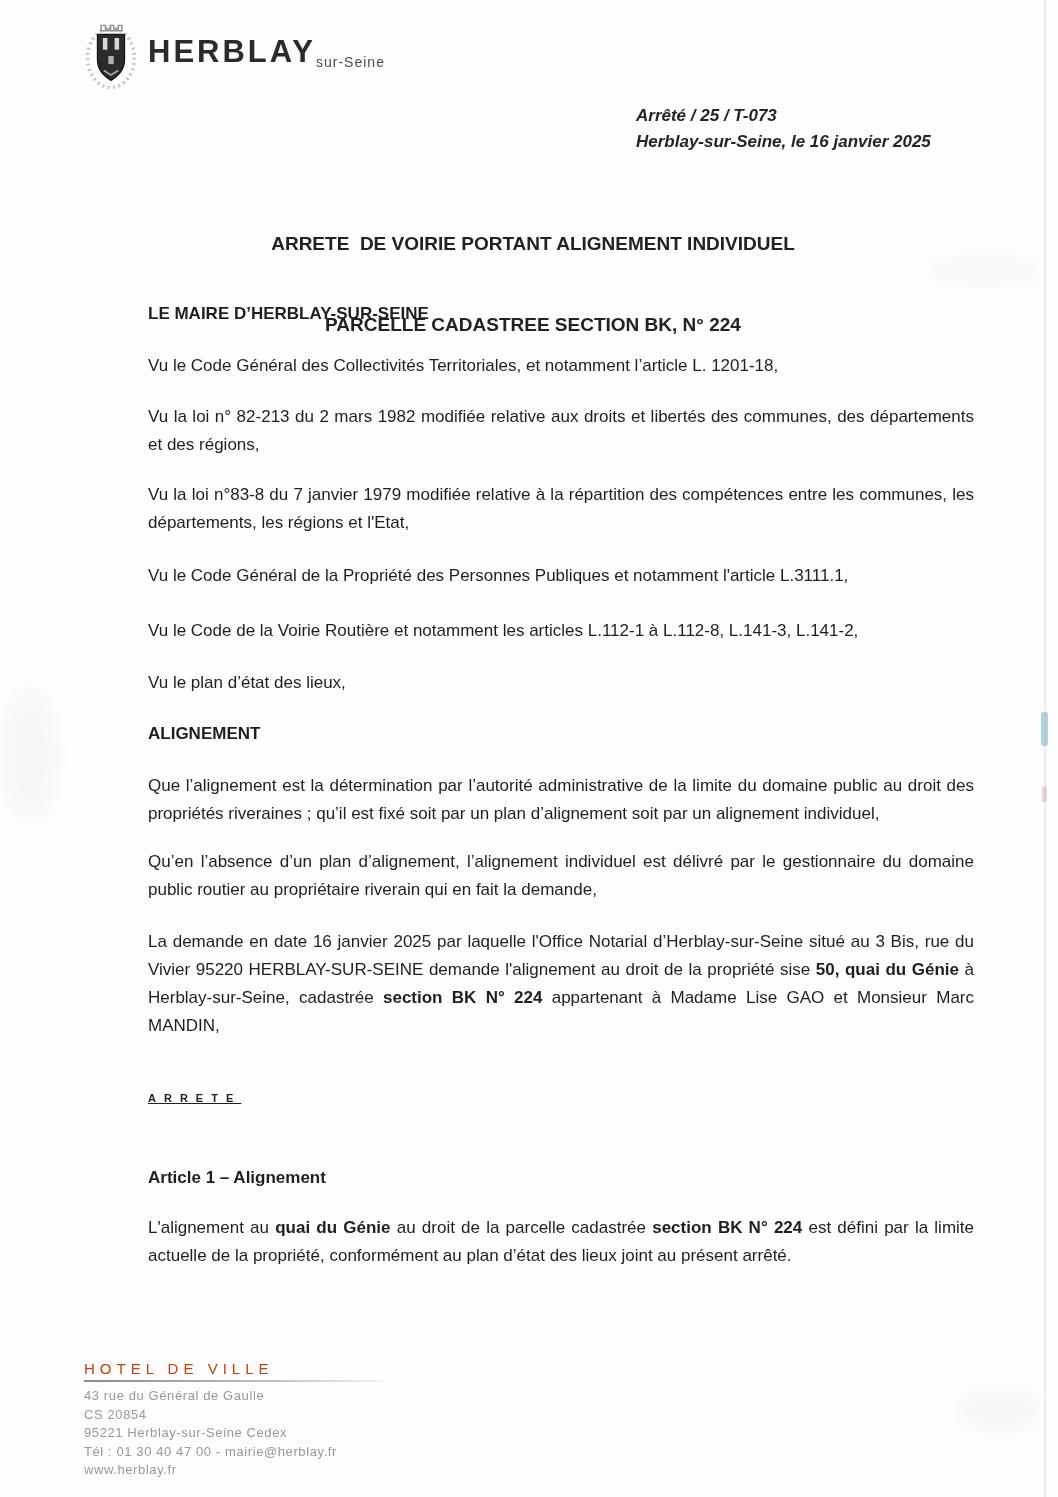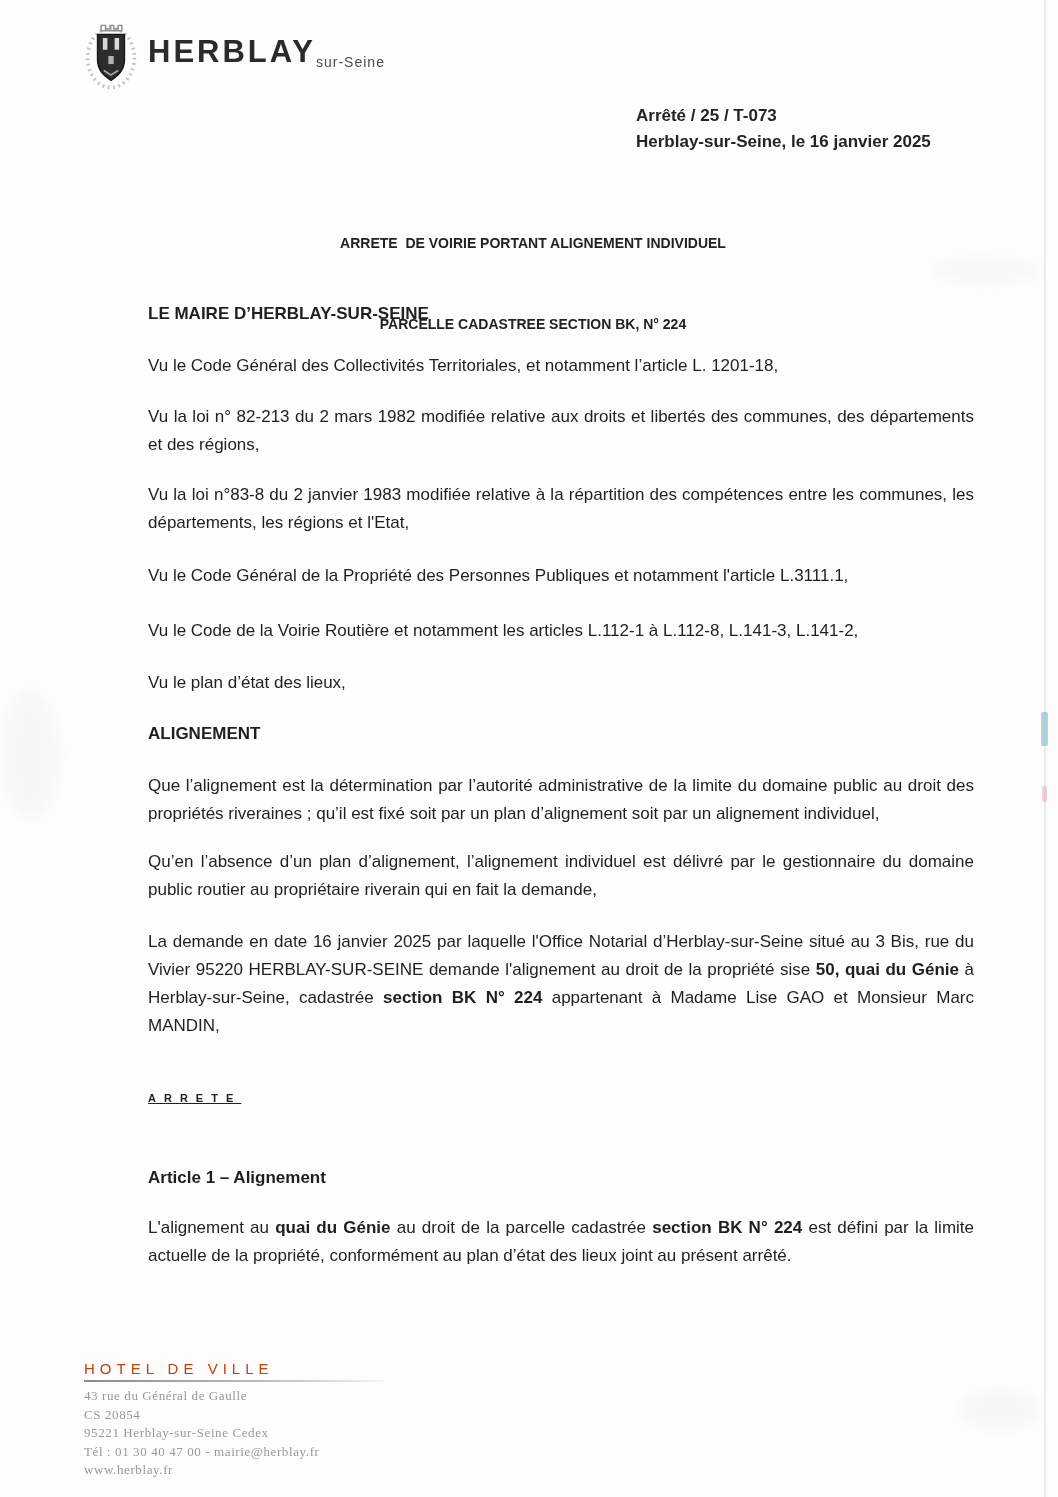--- a/index.html
+++ b/index.html
@@ -20,26 +20,26 @@
   .wordmark-wrap { display: flex; flex-direction: row; align-items: flex-end; margin-top: 14px; }
   .wordmark {
     font-size: 31px; font-weight: 600; letter-spacing: 3px;
     color: #2b2b2b;
   }
   .wordmark-sub {
     font-size: 14px; color: #4d4d4d; letter-spacing: 1px; margin-top: 1px; margin-right: 2px;
   }
 
   
-  .ref-block { position: absolute; left: 636px; top: 103px; font-weight: bold; font-size: 17px; line-height: 26px; color: #242424; }
+  .ref-block { position: absolute; left: 636px; top: 103px; font-weight: bold; font-size: 17px; line-height: 26px; color: #242424; font-style: italic; }
 
   
   .doc-title {
     position: absolute; left: 120px; top: 176px; width: 826px;
-    text-align: center; font-weight: bold; font-size: 14px; line-height: 27px;
+    text-align: center; font-weight: bold; font-size: 19px; line-height: 27px;
     color: #222; white-space: pre-wrap;
   }
 
   
   .body-col { position: absolute; left: 120px; top: 300px; width: 826px; font-size: 17px; line-height: 28px; margin-left: 28px; }
   .body-col p { text-align: justify; }
   .heading { font-weight: bold; }
   .mt-a { margin-top: 24px; }
   .mt-b { margin-top: 23px; }
   .mt-c { margin-top: 22px; }
@@ -53,21 +53,21 @@
 
   
   .footer { position: absolute; left: 84px; top: 1360px; }
   .footer-title {
     font-size: 15px; letter-spacing: 5px; color: #c2410c; font-weight: 500;
   }
   .footer-rule {
     width: 300px; height: 2px; margin-top: 3px; margin-bottom: 5px;
     background: linear-gradient(to right, #8a8a8a, #c2c2c2 65%, rgba(200,200,200,0.15));
   }
-  .footer-line { font-size: 13px; line-height: 18.5px; color: #989898; letter-spacing: 0.6px; font-family: Liberation Serif, serif; }
+  .footer-line { font-size: 13px; line-height: 18.5px; color: #989898; letter-spacing: 0.6px; }
 
   
   .scan-edge-line { position: absolute; left: 1044px; top: 0; width: 2px; height: 100%; background: rgba(208,208,214,0.38); }
   .scan-mark-teal { position: absolute; left: 1041px; top: 712px; width: 7px; height: 34px; background: rgba(108,172,188,0.5); border-radius: 2px; }
   .scan-mark-pink { position: absolute; left: 1042px; top: 786px; width: 5px; height: 16px; background: rgba(219,158,168,0.42); border-radius: 2px; }
   .scan-blob { position: absolute; border-radius: 50%; filter: blur(6px); background: #9a9aa0; }
   .blob-1 { left: 930px; top: 258px; width: 110px; height: 26px; opacity: 0.05; }
   .blob-2 { left: 0px; top: 690px; width: 60px; height: 130px; opacity: 0.05; }
   .blob-3 { left: 960px; top: 1390px; width: 80px; height: 40px; opacity: 0.06; }
 </style>
@@ -102,21 +102,21 @@
   <div class="doc-title">
     <div>ARRETE  DE VOIRIE PORTANT ALIGNEMENT INDIVIDUEL</div>
     <div>PARCELLE CADASTREE SECTION BK, N° 224</div>
   </div>
 
   <div class="body-col">
     <p class="heading">LE MAIRE D’HERBLAY-SUR-SEINE</p>
 
     <p class="mt-a">Vu le Code Général des Collectivités Territoriales, et notamment l’article L. 1201-18,</p>
     <p class="mt-b">Vu la loi n° 82-213 du 2 mars 1982 modifiée relative aux droits et libertés des communes, des départements et des régions,</p>
-    <p class="mt-c">Vu la loi n°83-8 du 2 janvier 1983 modifiée relative à la répartition des compétences entre les communes, les départements, les régions et l'Etat,</p>
+    <p class="mt-c">Vu la loi n°83-8 du 7 janvier 1979 modifiée relative à la répartition des compétences entre les communes, les départements, les régions et l'Etat,</p>
     <p class="mt-d">Vu le Code Général de la Propriété des Personnes Publiques et notamment l'article L.3111.1,</p>
     <p class="mt-e">Vu le Code de la Voirie Routière et notamment les articles L.112-1 à L.112-8, L.141-3, L.141-2,</p>
     <p class="mt-a">Vu le plan d’état des lieux,</p>
 
     <p class="heading mt-b">ALIGNEMENT</p>
 
     <p class="mt-a">Que l’alignement est la détermination par l’autorité administrative de la limite du domaine public au droit des propriétés riveraines ; qu’il est fixé soit par un plan d’alignement soit par un alignement individuel,</p>
     <p class="mt-f">Qu’en l’absence d’un plan d’alignement, l’alignement individuel est délivré par le gestionnaire du domaine public routier au propriétaire riverain qui en fait la demande,</p>
 
     <p class="mt-a"><span>La demande en date 16 janvier 2025 par laquelle l'Office Notarial d’Herblay-sur-Seine situé au 3 Bis, rue du Vivier 95220 HERBLAY-SUR-SEINE demande l'alignement au droit de la propriété sise </span><span class="b">50, quai du Génie</span><span> à Herblay-sur-Seine, cadastrée </span><span class="b">section BK N° 224</span><span> appartenant à Madame Lise GAO et Monsieur Marc MANDIN,</span></p>

